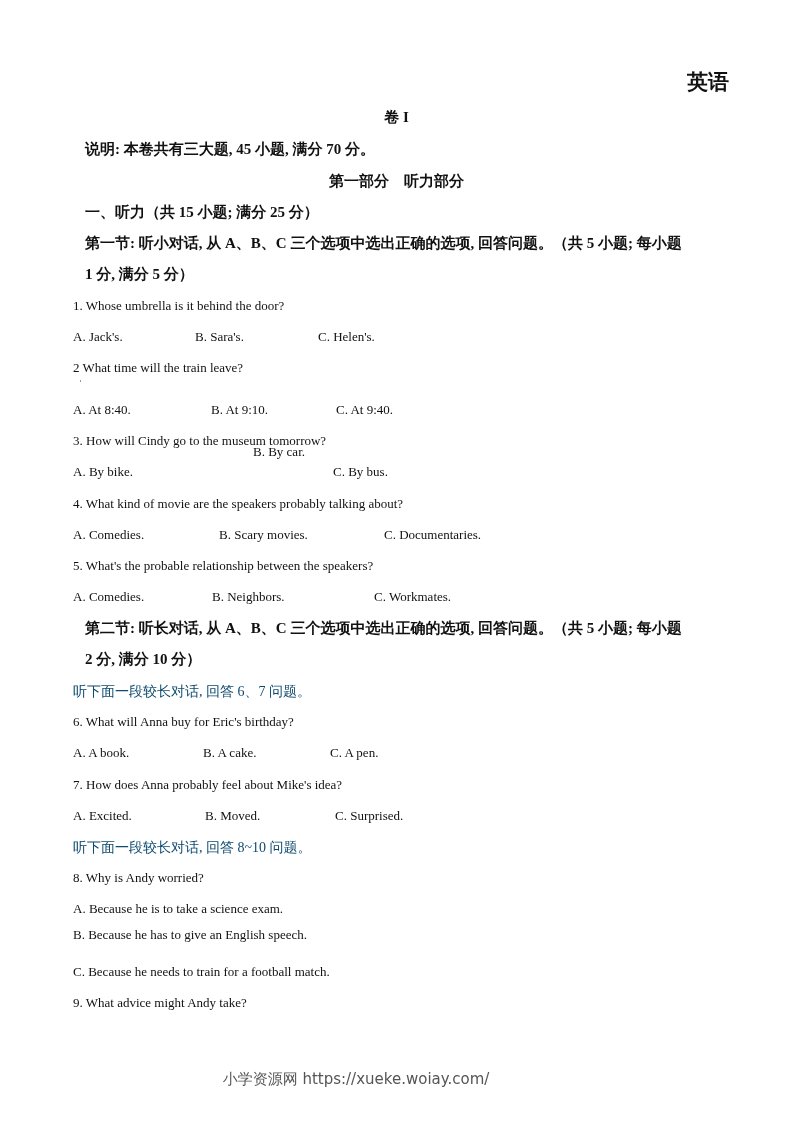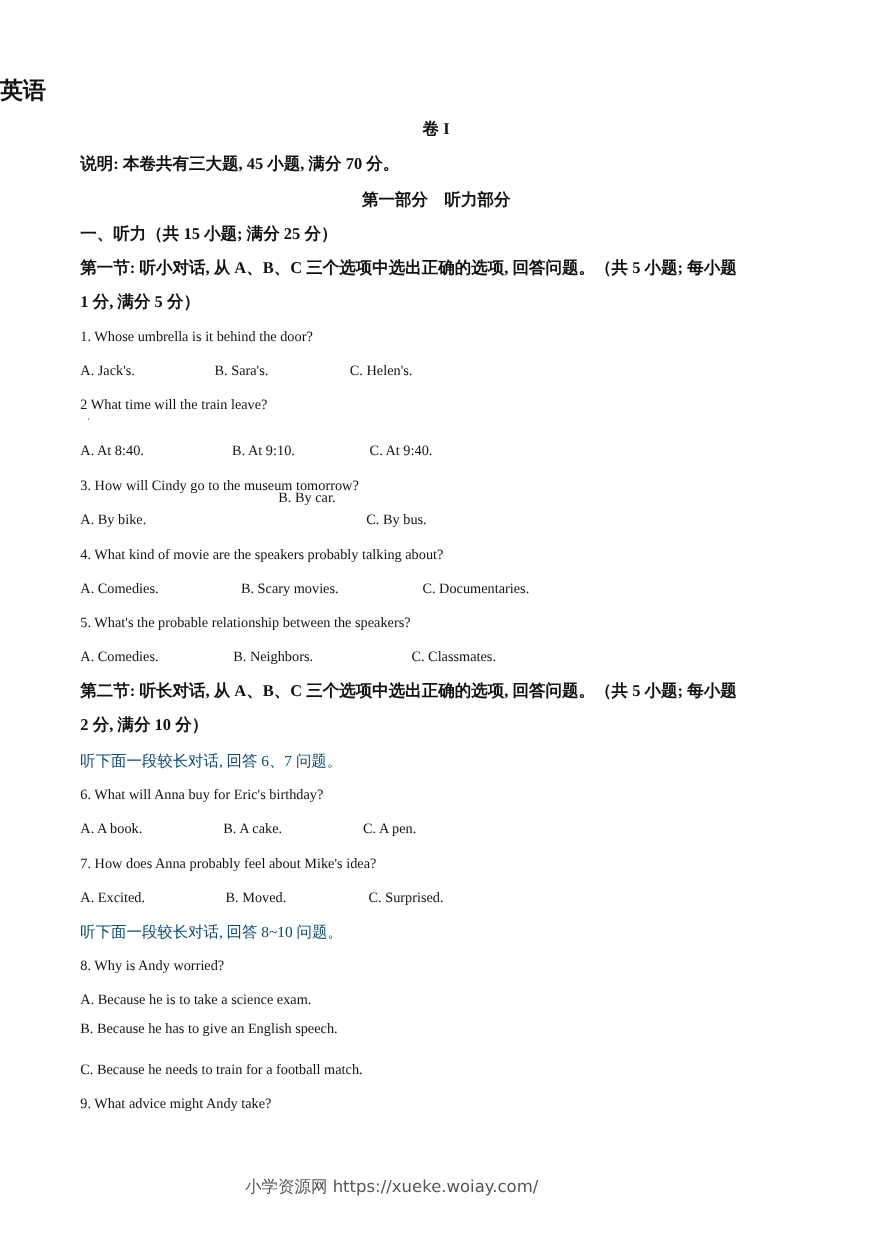--- a/index.html
+++ b/index.html
@@ -2,27 +2,27 @@
 <html><head>
   <meta charset="utf-8">
   <style>
     html, body { margin: 0; padding: 0; background: #ffffff; }
     body {
       width: 793px; height: 1122px; position: relative; overflow: hidden;
       font-family: "Liberation Serif", "DejaVu Serif", serif;
       color: #111111;
     }
     .line { position: absolute; left: 73px; white-space: nowrap; }
-    .title { position: absolute; top: 68px; left: 0; width: 729px; text-align: left;
+    .title { position: absolute; top: 68px; left: 0; width: 729px; text-align: right;
       font-size: 21px; font-weight: bold; }
     .subtitle { position: absolute; top: 108px; left: 0; width: 793px; text-align: center;
       font-size: 15px; font-weight: bold; }
     .part-title { position: absolute; top: 172px; left: 0; width: 793px; text-align: center;
       font-size: 15px; font-weight: bold; word-spacing: 10px; }
-    .bold { font-size: 15px; font-weight: bold; }
+    .bold { font-size: 15px; font-weight: bold; margin-left: 12px; }
     .q { font-size: 13px; }
     .cn-note { font-size: 14px; color: #0c4a6e; }
     .opt { position: absolute; font-size: 13px; white-space: nowrap; }
     .footer { position: absolute; top: 1070px; left: 0; width: 712px; text-align: center;
       font-family: "DejaVu Sans", "Liberation Sans", sans-serif; font-size: 15px; color: #555555; }
     .speck { position: absolute; left: 80px; top: 380px; width: 1px; height: 2px; background: #999; }
   </style>
 </head>
 <body>
 
@@ -55,21 +55,21 @@
   <div class="opt" style="top:464px;left:333px;">C. By bus.</div>
 
   <div class="line q" style="top:496px;">4. What kind of movie are the speakers probably talking about?</div>
   <div class="opt" style="top:527px;left:73px;">A. Comedies.</div>
   <div class="opt" style="top:527px;left:219px;">B. Scary movies.</div>
   <div class="opt" style="top:527px;left:384px;">C. Documentaries.</div>
 
   <div class="line q" style="top:558px;">5. What's the probable relationship between the speakers?</div>
   <div class="opt" style="top:589px;left:73px;">A. Comedies.</div>
   <div class="opt" style="top:589px;left:212px;">B. Neighbors.</div>
-  <div class="opt" style="top:589px;left:374px;">C. Classmates.</div>
+  <div class="opt" style="top:589px;left:374px;">C. Workmates.</div>
 
   <div class="line bold" style="top:619px;">第二节: 听长对话, 从 A、B、C 三个选项中选出正确的选项, 回答问题。（共 5 小题; 每小题</div>
   <div class="line bold" style="top:650px;">2 分, 满分 10 分）</div>
   <div class="line cn-note" style="top:683px;">听下面一段较长对话, 回答 6、7 问题。</div>
 
   <div class="line q" style="top:714px;">6. What will Anna buy for Eric's birthday?</div>
   <div class="opt" style="top:745px;left:73px;">A. A book.</div>
   <div class="opt" style="top:745px;left:203px;">B. A cake.</div>
   <div class="opt" style="top:745px;left:330px;">C. A pen.</div>
 

